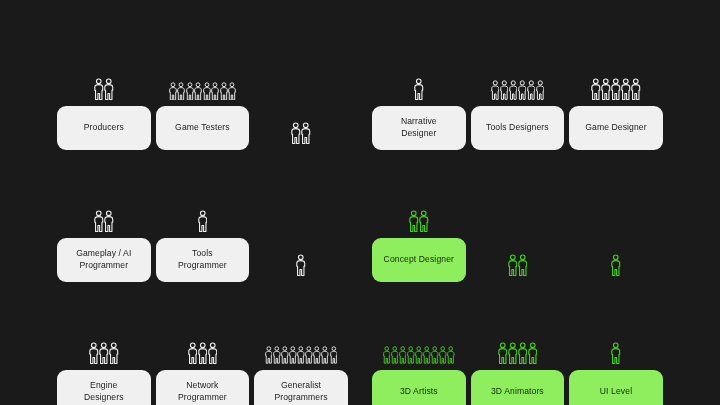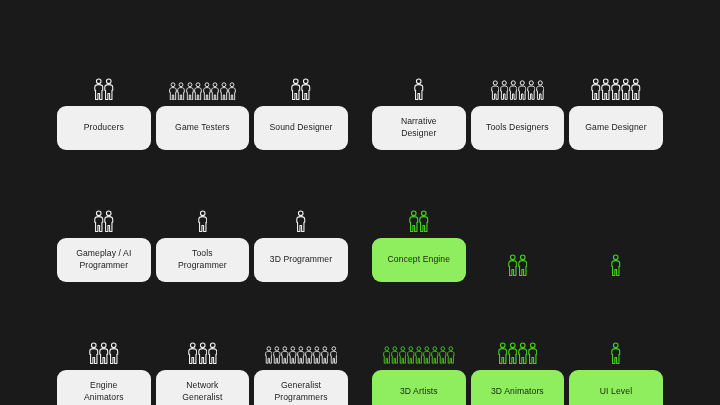--- a/index.html
+++ b/index.html
@@ -149,23 +149,20 @@
             <div class="people">
               <svg width="9.5" height="22" viewBox="0 0 19 44">
                 <circle cx="9.5" cy="6.5" r="4.6" fill="none" stroke="#f0f0f0" stroke-width="2.2"></circle>
                 <path d="M3.1 43 L3.1 24.5 L1.6 24.5 L1.6 18.5 C1.6 15.4 4.3 13.3 9.5 13.3 C14.7 13.3 17.4 15.4 17.4 18.5 L17.4 24.5 L15.9 24.5 L15.9 43 L11.2 43 L11.2 31 L7.8 31 L7.8 43 Z" fill="none" stroke="#f0f0f0" stroke-width="2.2" stroke-linejoin="round"></path>
               </svg>
               <svg width="9.5" height="22" viewBox="0 0 19 44">
                 <circle cx="9.5" cy="6.5" r="4.6" fill="none" stroke="#f0f0f0" stroke-width="2.2"></circle>
                 <path d="M3.1 43 L3.1 24.5 L1.6 24.5 L1.6 18.5 C1.6 15.4 4.3 13.3 9.5 13.3 C14.7 13.3 17.4 15.4 17.4 18.5 L17.4 24.5 L15.9 24.5 L15.9 43 L11.2 43 L11.2 31 L7.8 31 L7.8 43 Z" fill="none" stroke="#f0f0f0" stroke-width="2.2" stroke-linejoin="round"></path>
               </svg>
             </div>
-            <div class="card light">
-              <span>Sound Designer</span>
-            </div>
           </div>
         </div>
         <div class="group right">
           <div class="cell">
             <div class="people">
               <svg width="9.5" height="22" viewBox="0 0 19 44">
                 <circle cx="9.5" cy="6.5" r="4.6" fill="none" stroke="#f0f0f0" stroke-width="2.2"></circle>
                 <path d="M3.1 43 L3.1 24.5 L1.6 24.5 L1.6 18.5 C1.6 15.4 4.3 13.3 9.5 13.3 C14.7 13.3 17.4 15.4 17.4 18.5 L17.4 24.5 L15.9 24.5 L15.9 43 L11.2 43 L11.2 31 L7.8 31 L7.8 43 Z" fill="none" stroke="#f0f0f0" stroke-width="2.2" stroke-linejoin="round"></path>
               </svg>
             </div>
@@ -264,39 +261,36 @@
 Programmer</span>
             </div>
           </div>
           <div class="cell">
             <div class="people">
               <svg width="9.5" height="22" viewBox="0 0 19 44">
                 <circle cx="9.5" cy="6.5" r="4.6" fill="none" stroke="#f0f0f0" stroke-width="2.2"></circle>
                 <path d="M3.1 43 L3.1 24.5 L1.6 24.5 L1.6 18.5 C1.6 15.4 4.3 13.3 9.5 13.3 C14.7 13.3 17.4 15.4 17.4 18.5 L17.4 24.5 L15.9 24.5 L15.9 43 L11.2 43 L11.2 31 L7.8 31 L7.8 43 Z" fill="none" stroke="#f0f0f0" stroke-width="2.2" stroke-linejoin="round"></path>
               </svg>
             </div>
-            <div class="card light">
-              <span>3D Programmer</span>
-            </div>
           </div>
         </div>
         <div class="group right">
           <div class="cell">
             <div class="people">
               <svg width="9.5" height="22" viewBox="0 0 19 44">
                 <circle cx="9.5" cy="6.5" r="4.6" fill="none" stroke="#45d41a" stroke-width="2.2"></circle>
                 <path d="M3.1 43 L3.1 24.5 L1.6 24.5 L1.6 18.5 C1.6 15.4 4.3 13.3 9.5 13.3 C14.7 13.3 17.4 15.4 17.4 18.5 L17.4 24.5 L15.9 24.5 L15.9 43 L11.2 43 L11.2 31 L7.8 31 L7.8 43 Z" fill="none" stroke="#45d41a" stroke-width="2.2" stroke-linejoin="round"></path>
               </svg>
               <svg width="9.5" height="22" viewBox="0 0 19 44">
                 <circle cx="9.5" cy="6.5" r="4.6" fill="none" stroke="#45d41a" stroke-width="2.2"></circle>
                 <path d="M3.1 43 L3.1 24.5 L1.6 24.5 L1.6 18.5 C1.6 15.4 4.3 13.3 9.5 13.3 C14.7 13.3 17.4 15.4 17.4 18.5 L17.4 24.5 L15.9 24.5 L15.9 43 L11.2 43 L11.2 31 L7.8 31 L7.8 43 Z" fill="none" stroke="#45d41a" stroke-width="2.2" stroke-linejoin="round"></path>
               </svg>
             </div>
             <div class="card green">
-              <span>Concept Engine</span>
+              <span>Concept Designer</span>
             </div>
           </div>
           <div class="cell">
             <div class="people">
               <svg width="9.5" height="22" viewBox="0 0 19 44">
                 <circle cx="9.5" cy="6.5" r="4.6" fill="none" stroke="#45d41a" stroke-width="2.2"></circle>
                 <path d="M3.1 43 L3.1 24.5 L1.6 24.5 L1.6 18.5 C1.6 15.4 4.3 13.3 9.5 13.3 C14.7 13.3 17.4 15.4 17.4 18.5 L17.4 24.5 L15.9 24.5 L15.9 43 L11.2 43 L11.2 31 L7.8 31 L7.8 43 Z" fill="none" stroke="#45d41a" stroke-width="2.2" stroke-linejoin="round"></path>
               </svg>
               <svg width="9.5" height="22" viewBox="0 0 19 44">
                 <circle cx="9.5" cy="6.5" r="4.6" fill="none" stroke="#45d41a" stroke-width="2.2"></circle>
@@ -326,41 +320,41 @@
                 <circle cx="9.5" cy="6.5" r="4.6" fill="none" stroke="#f0f0f0" stroke-width="2.2"></circle>
                 <path d="M3.1 43 L3.1 24.5 L1.6 24.5 L1.6 18.5 C1.6 15.4 4.3 13.3 9.5 13.3 C14.7 13.3 17.4 15.4 17.4 18.5 L17.4 24.5 L15.9 24.5 L15.9 43 L11.2 43 L11.2 31 L7.8 31 L7.8 43 Z" fill="none" stroke="#f0f0f0" stroke-width="2.2" stroke-linejoin="round"></path>
               </svg>
               <svg width="9.5" height="22" viewBox="0 0 19 44">
                 <circle cx="9.5" cy="6.5" r="4.6" fill="none" stroke="#f0f0f0" stroke-width="2.2"></circle>
                 <path d="M3.1 43 L3.1 24.5 L1.6 24.5 L1.6 18.5 C1.6 15.4 4.3 13.3 9.5 13.3 C14.7 13.3 17.4 15.4 17.4 18.5 L17.4 24.5 L15.9 24.5 L15.9 43 L11.2 43 L11.2 31 L7.8 31 L7.8 43 Z" fill="none" stroke="#f0f0f0" stroke-width="2.2" stroke-linejoin="round"></path>
               </svg>
             </div>
             <div class="card light">
               <span>Engine
-Animators</span>
+Designers</span>
             </div>
           </div>
           <div class="cell">
             <div class="people">
               <svg width="9.5" height="22" viewBox="0 0 19 44">
                 <circle cx="9.5" cy="6.5" r="4.6" fill="none" stroke="#f0f0f0" stroke-width="2.2"></circle>
                 <path d="M3.1 43 L3.1 24.5 L1.6 24.5 L1.6 18.5 C1.6 15.4 4.3 13.3 9.5 13.3 C14.7 13.3 17.4 15.4 17.4 18.5 L17.4 24.5 L15.9 24.5 L15.9 43 L11.2 43 L11.2 31 L7.8 31 L7.8 43 Z" fill="none" stroke="#f0f0f0" stroke-width="2.2" stroke-linejoin="round"></path>
               </svg>
               <svg width="9.5" height="22" viewBox="0 0 19 44">
                 <circle cx="9.5" cy="6.5" r="4.6" fill="none" stroke="#f0f0f0" stroke-width="2.2"></circle>
                 <path d="M3.1 43 L3.1 24.5 L1.6 24.5 L1.6 18.5 C1.6 15.4 4.3 13.3 9.5 13.3 C14.7 13.3 17.4 15.4 17.4 18.5 L17.4 24.5 L15.9 24.5 L15.9 43 L11.2 43 L11.2 31 L7.8 31 L7.8 43 Z" fill="none" stroke="#f0f0f0" stroke-width="2.2" stroke-linejoin="round"></path>
               </svg>
               <svg width="9.5" height="22" viewBox="0 0 19 44">
                 <circle cx="9.5" cy="6.5" r="4.6" fill="none" stroke="#f0f0f0" stroke-width="2.2"></circle>
                 <path d="M3.1 43 L3.1 24.5 L1.6 24.5 L1.6 18.5 C1.6 15.4 4.3 13.3 9.5 13.3 C14.7 13.3 17.4 15.4 17.4 18.5 L17.4 24.5 L15.9 24.5 L15.9 43 L11.2 43 L11.2 31 L7.8 31 L7.8 43 Z" fill="none" stroke="#f0f0f0" stroke-width="2.2" stroke-linejoin="round"></path>
               </svg>
             </div>
             <div class="card light">
               <span>Network
-Generalist</span>
+Programmer</span>
             </div>
           </div>
           <div class="cell">
             <div class="people">
               <svg width="7.6000000000000005" height="17.6" viewBox="0 0 19 44">
                 <circle cx="9.5" cy="6.5" r="4.6" fill="none" stroke="#f0f0f0" stroke-width="2.2"></circle>
                 <path d="M3.1 43 L3.1 24.5 L1.6 24.5 L1.6 18.5 C1.6 15.4 4.3 13.3 9.5 13.3 C14.7 13.3 17.4 15.4 17.4 18.5 L17.4 24.5 L15.9 24.5 L15.9 43 L11.2 43 L11.2 31 L7.8 31 L7.8 43 Z" fill="none" stroke="#f0f0f0" stroke-width="2.2" stroke-linejoin="round"></path>
               </svg>
               <svg width="7.6000000000000005" height="17.6" viewBox="0 0 19 44">
                 <circle cx="9.5" cy="6.5" r="4.6" fill="none" stroke="#f0f0f0" stroke-width="2.2"></circle>

